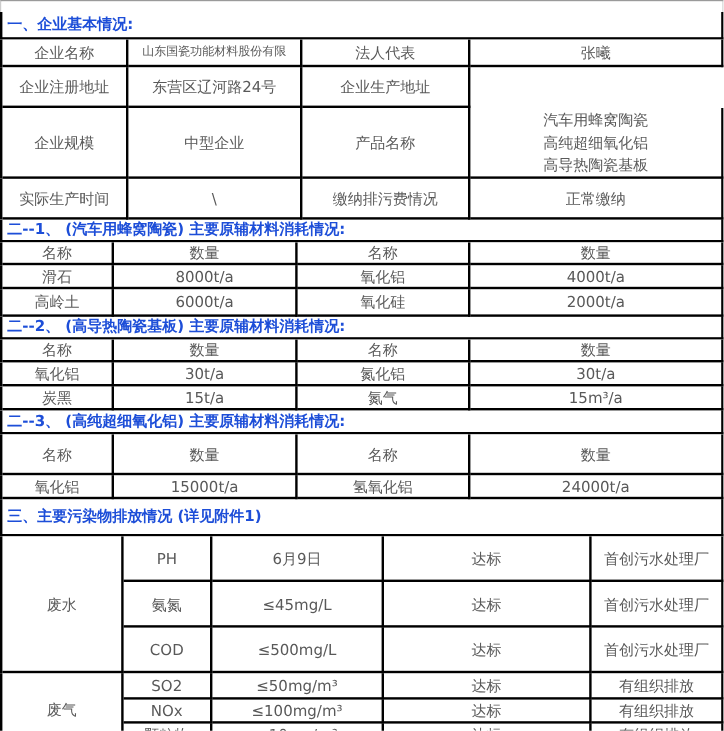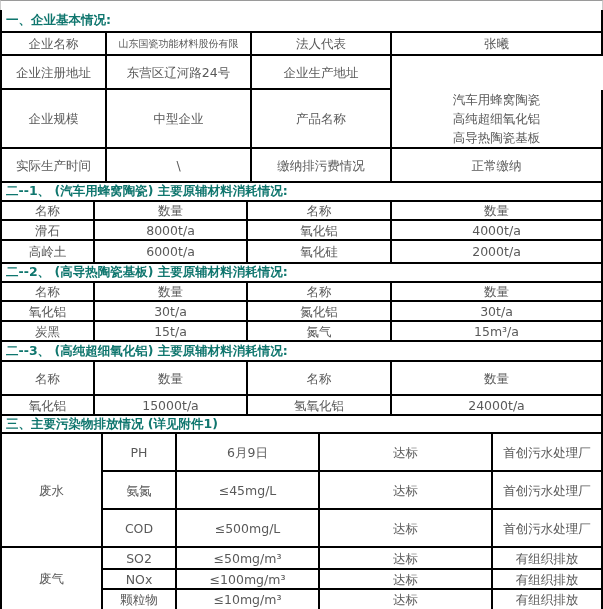--- a/index.html
+++ b/index.html
@@ -9,38 +9,38 @@
     font-size:12.5px; color:#595959; box-sizing:border-box;
   }
   .spacer {
     height:10px; box-sizing:border-box;
     border-top:1px solid #9a9a9a;
     border-left:1px solid #cccccc; border-right:1px solid #cccccc;
   }
   .trow {
     box-sizing:border-box; display:flex; align-items:center;
     border-left:2px solid #000; border-right:2px solid #000; border-bottom:2px solid #000;
-    padding-left:4px; font-weight:bold; color:#0f766e; font-size:12.5px;
+    padding-left:4px; font-weight:bold; color:#1d4ed8; font-size:12.5px;
     background:#fff;
   }
   .row { display:grid; box-sizing:border-box; border-left:2px solid #000; background:#fff; }
   .row > .cell, .pgroup > .cell {
     box-sizing:border-box; border-right:2px solid #000; border-bottom:2px solid #000;
     display:flex; align-items:center; justify-content:center; text-align:center;
     overflow:hidden; line-height:1.2; padding:0 1px;
   }
   .cols-basic { grid-template-columns:105px 145px 140px 1fr; }
   .cols-mat   { grid-template-columns:93px 153px 144px 1fr; }
   .cols-pol   { grid-template-columns:101px 74px 143px 173px 1fr; }
   .pgroup { display:grid; box-sizing:border-box; border-left:2px solid #000;
             grid-template-columns:101px 74px 143px 173px 1fr; background:#fff; }
   .span3 { grid-row:1 / 4; }
   .pg-water { grid-template-rows:38px 38px 38px; }
   .pg-gas   { grid-template-rows:22px 20px 21px; }.h23{height:23px}.h22{height:34px}.h59{height:59px}
-  .h19{height:19px}.h20{height:20px}.h18{height:18px}.h34{height:34px}
+  .h19{height:19px}.h20{height:20px}.h18{height:31px}.h34{height:34px}
   .multiline { flex-direction:column; justify-content:center; }
   .multiline div { line-height:19px; }
   .fit-sm { font-size:10px; }
   .polhead { font-size:11.5px; }
 </style>
 </head>
 <body>
 
 <div class="sheet">
 

